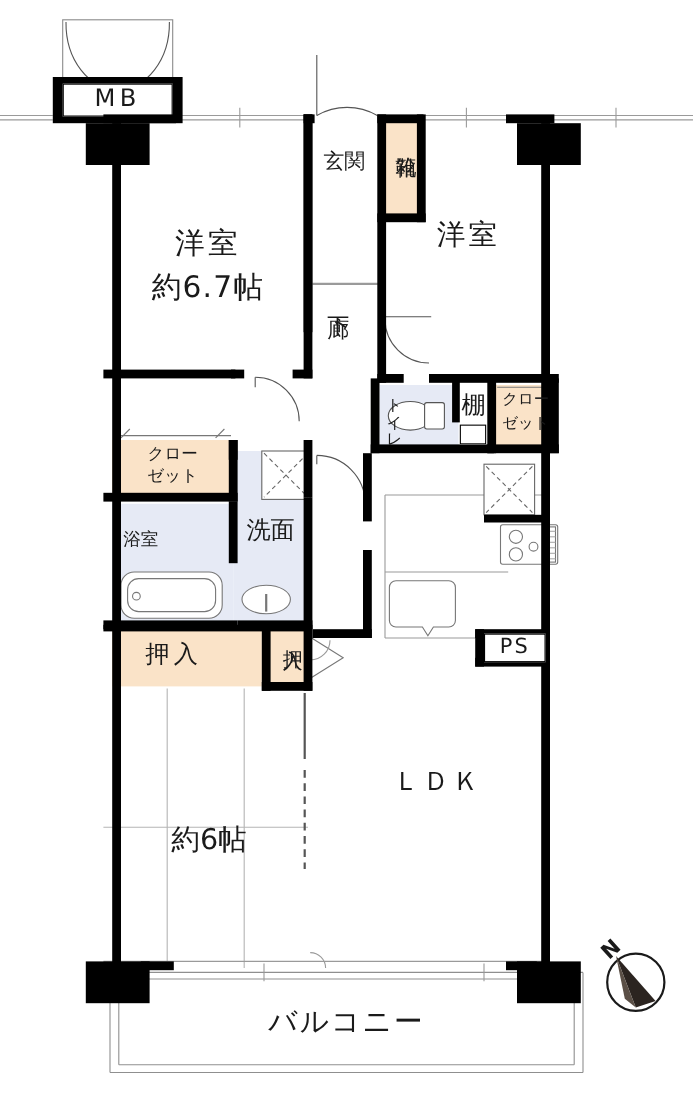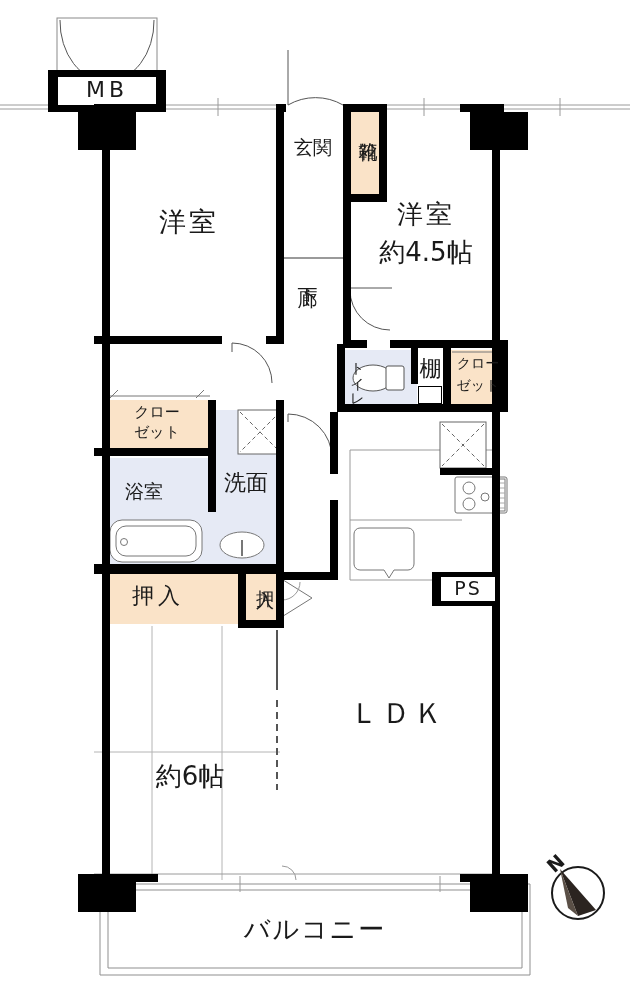--- a/index.html
+++ b/index.html
@@ -238,47 +238,47 @@
   <div class="wall" style="left:128px;top:874px;width:30px;height:8px;"></div>
   <div class="wall" style="left:460px;top:874px;width:28px;height:8px;"></div>
 
   <div class="label" style="left:57px;top:78px;width:100px;font-size:22px;letter-spacing:4px;">MB</div>
 
   <div class="label" style="left:284px;top:137px;width:58px;font-size:19px;">玄関</div>
 
   <div class="label v" style="left:352px;top:128px;width:26px;font-size:19px;">靴箱</div>
 
   <div class="label" style="left:104px;top:207px;width:170px;font-size:27px;letter-spacing:3px;">洋室</div>
+  <div class="label" style="left:96px;top:247px;width:186px;font-size:27px;letter-spacing:1px;">約6.7帖</div>
 
   <div class="label" style="left:358px;top:200px;width:136px;font-size:26px;letter-spacing:3px;">洋室</div>
-  <div class="label" style="left:346px;top:238px;width:160px;font-size:26px;">約4.5帖</div>
 
   <div class="label v" style="left:294px;top:272px;width:24px;font-size:20px;">廊下</div>
 
   <div class="label v" style="left:348px;top:352px;width:17px;font-size:14px;">トイレ</div>
 
   <div class="label" style="left:418px;top:357px;width:25px;font-size:22px;">棚</div>
 
   <div class="label" style="left:450px;top:356px;width:56px;font-size:14px;">クロー</div>
   <div class="label" style="left:450px;top:378px;width:56px;font-size:14px;">ゼット</div>
 
   <div class="label" style="left:102px;top:404px;width:110px;font-size:15px;">クロー</div>
   <div class="label" style="left:102px;top:424px;width:110px;font-size:15px;">ゼット</div>
 
-  <div class="label" style="left:104px;top:481px;width:80px;font-size:19px;">浴室</div>
+  <div class="label" style="left:88px;top:481px;width:80px;font-size:16px;">浴室</div>
 
   <div class="label" style="left:212px;top:471px;width:68px;font-size:22px;">洗面</div>
 
   <div class="label" style="left:102px;top:584px;width:112px;font-size:22px;letter-spacing:4px;">押入</div>
 
   <div class="label v" style="left:252px;top:576px;width:22px;font-size:18px;">押入</div>
 
-  <div class="label" style="left:112px;top:750px;width:156px;font-size:26px;margin-top:12px;">約6帖</div>
-
-  <div class="label" style="left:318px;top:697px;width:160px;font-size:29px;letter-spacing:3px;">ＬＤＫ</div>
+  <div class="label" style="left:112px;top:750px;width:156px;font-size:26px;">約6帖</div>
+
+  <div class="label" style="left:318px;top:697px;width:160px;font-size:24px;letter-spacing:3px;">ＬＤＫ</div>
 
   <div class="label" style="left:440px;top:578px;width:56px;font-size:19px;letter-spacing:2px;">PS</div>
 
   <div class="label" style="left:215px;top:915px;width:200px;font-size:26px;letter-spacing:2px;">バルコニー</div>
 
   <div class="label" style="left:545px;top:853px;width:22px;font-size:19px;font-weight:bold;transform:rotate(-42deg);">N</div>
 
 </div>
 
 </body></html>

